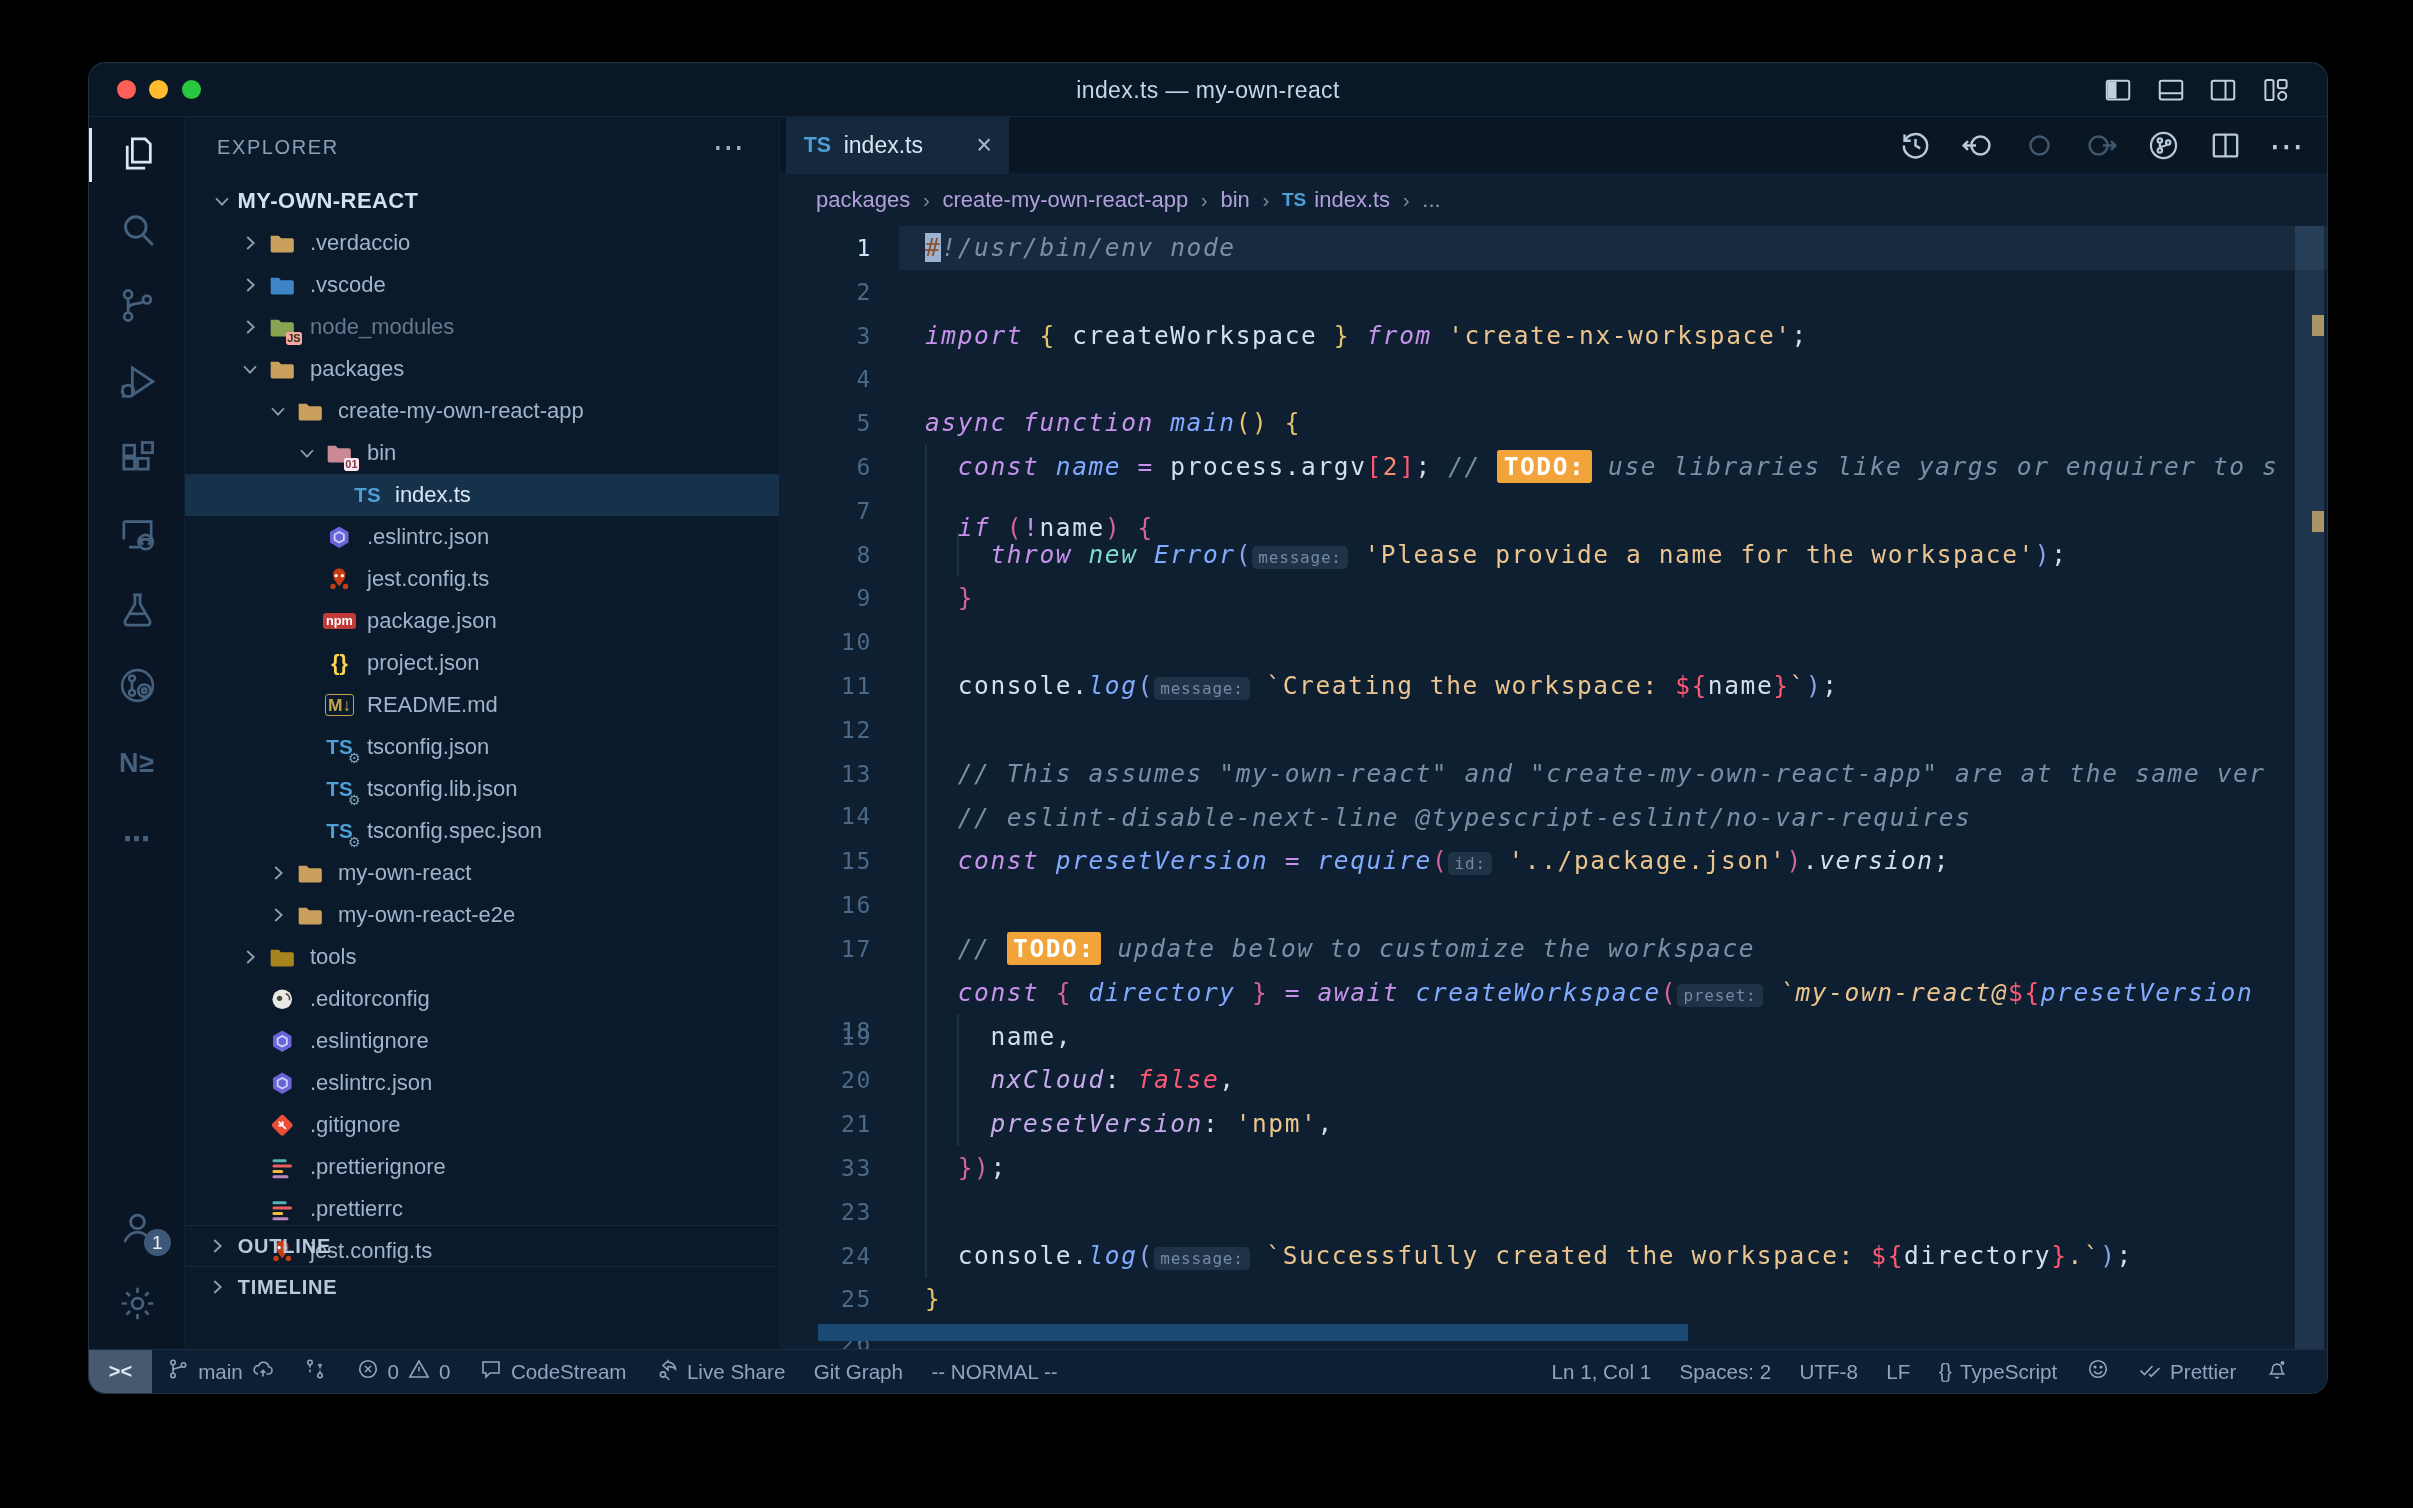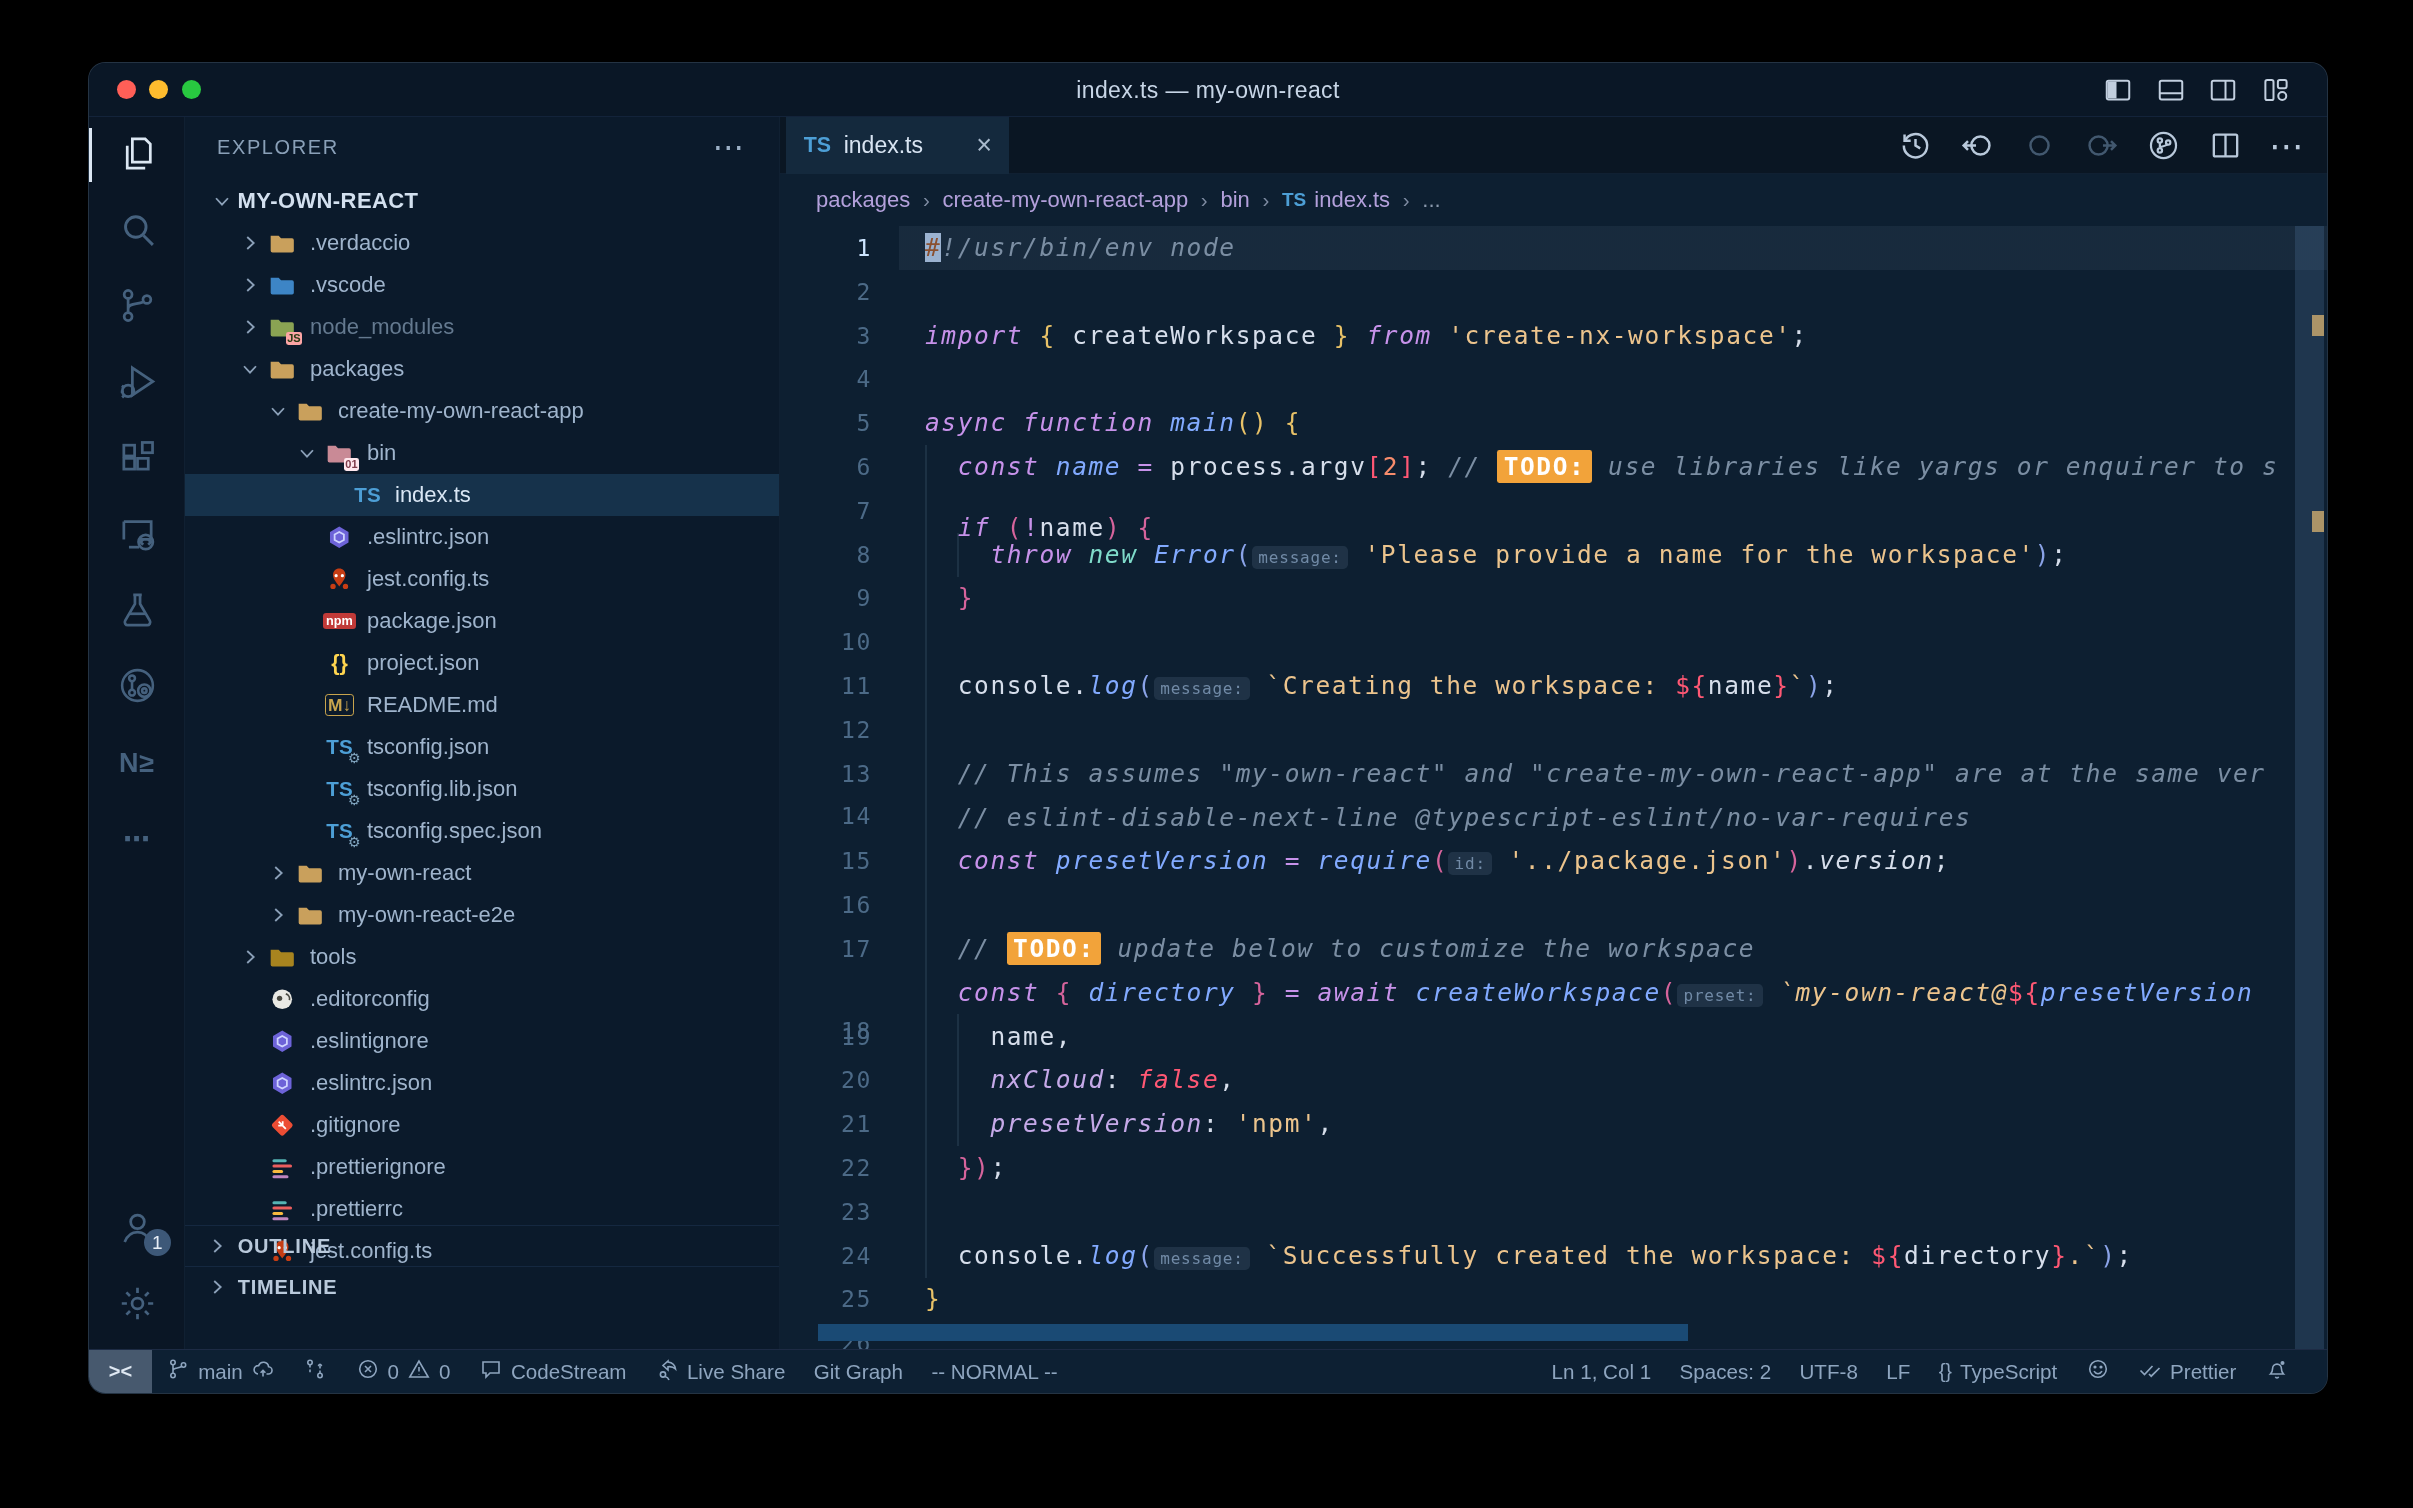--- a/index.html
+++ b/index.html
@@ -806,21 +806,21 @@
             <div class="gutter-num" style="top:482px">12</div>
             <div class="gutter-num" style="top:526px">13</div>
             <div class="gutter-num" style="top:568px">14</div>
             <div class="gutter-num" style="top:613px">15</div>
             <div class="gutter-num" style="top:657px">16</div>
             <div class="gutter-num" style="top:701px">17</div>
             <div class="gutter-num" style="top:783px">18</div>
             <div class="gutter-num" style="top:789px">19</div>
             <div class="gutter-num" style="top:832px">20</div>
             <div class="gutter-num" style="top:876px">21</div>
-            <div class="gutter-num" style="top:920px">22</div>
+            <div class="gutter-num" style="top:920px">33</div>
             <div class="gutter-num" style="top:964px">23</div>
             <div class="gutter-num" style="top:1008px">24</div>
             <div class="gutter-num" style="top:1051px">25</div>
             <div class="gutter-num" style="top:1095px">26</div>
           </div>
         <div id="code-lines">
             <div class="code-line current" style="top:0px"><span class="tk-cur">#</span><span class="tk-c">!/usr/bin/env node</span></div>
             <div class="code-line" style="top:44px"></div>
             <div class="code-line" style="top:88px"><span class="tk-k">import </span><span class="tk-p1">{</span><span class="tk-w"> createWorkspace </span><span class="tk-p1">}</span><span class="tk-k"> from </span><span class="tk-s">'create-nx-workspace'</span><span class="tk-w">;</span></div>
             <div class="code-line" style="top:131px"></div>

